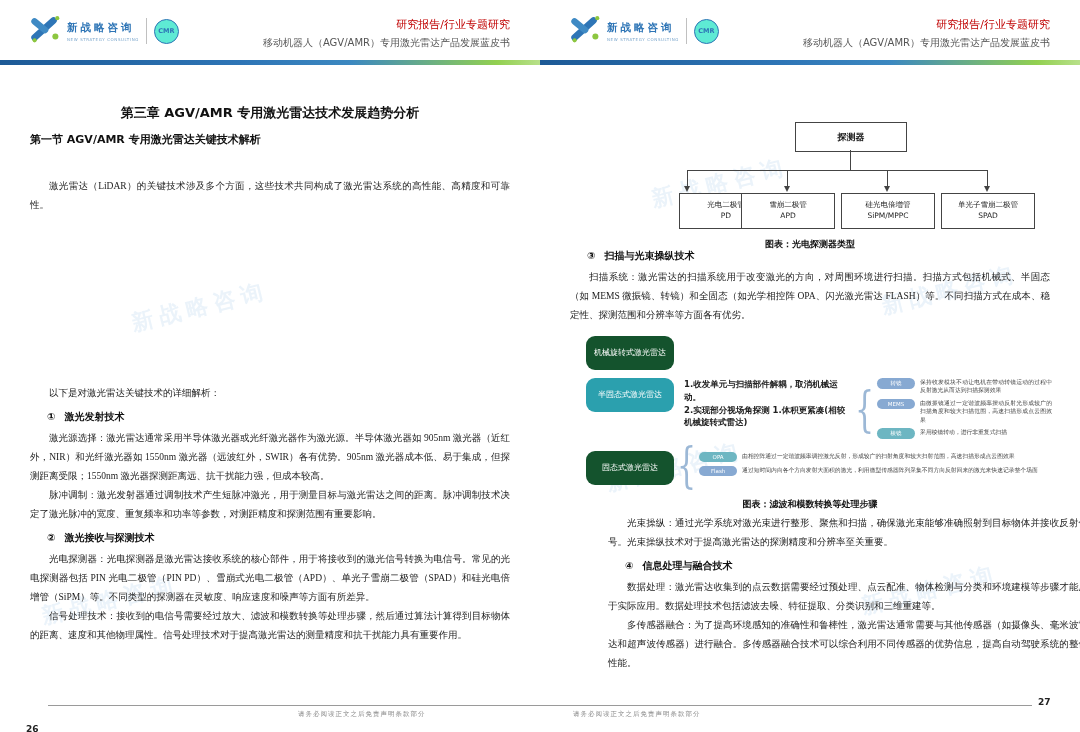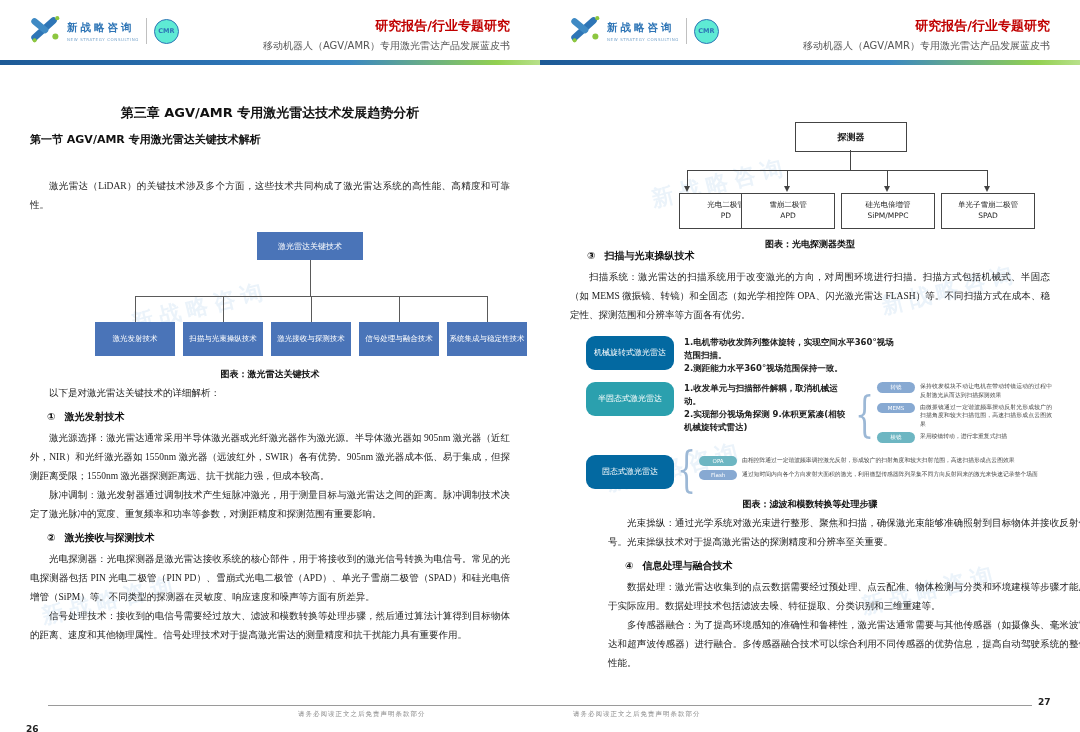--- a/index.html
+++ b/index.html
@@ -13,21 +13,21 @@
 
   
   .hdr-logo{position:absolute;top:14px;left:28px;display:flex;align-items:center;}
   .logo-txt{margin-left:5px;}
   .logo-name{font-size:10.5px;font-weight:bold;color:#2e75b6;letter-spacing:3px;}
   .logo-sub{font-size:4px;color:#7aa6cc;letter-spacing:0.6px;margin-top:2px;}
   .hdr-divider{width:1px;height:26px;background:#c0c0c0;margin:0 7px;}
   .hdr-badge{width:23px;height:23px;border-radius:50%;border:1.5px solid #2e75b6;color:#2e75b6;
     font-size:6.5px;font-weight:bold;display:flex;align-items:center;justify-content:center;background:#5eead4;}
   .hdr-right{position:absolute;top:17px;right:30px;text-align:right;}
-  .hdr-type{font-size:13px;font-weight:bold;color:#c00000;}
+  .hdr-type{font-size:11px;font-weight:normal;color:#c00000;}
   .hdr-sub{font-size:10px;color:#555;margin-top:4px;}
   .hdr-bar{position:absolute;top:60px;left:0;width:540px;height:5px;
     background:linear-gradient(90deg,#1d5a96 0%,#2e75b6 45%,#3c88c0 65%,#92d050 92%,#b8e08a 100%);}
 
   
   .body-p{font-size:9.5px;line-height:19px;text-align:justify;color:#1b1b1b;margin:0;}
   .indent{text-indent:2em;font-family:Liberation Serif, serif;}
   .sec-h{font-size:10px;font-weight:bold;color:#111;margin:7px 0 5px 0;text-indent:1.7em;}
   .sec-h .num{margin-right:9px;}
   .caption{font-size:9px;font-weight:bold;text-align:center;font-family:"DejaVu Serif",serif;color:#111;}
@@ -59,21 +59,21 @@
   .d2-box{position:absolute;top:71px;width:92px;height:34px;border:1px solid #444;background:#fff;
     font-size:7.5px;line-height:1.45;display:flex;flex-direction:column;align-items:center;justify-content:center;text-align:center;}
   .d2-cap{position:absolute;top:116px;left:0;width:480px;}
 
   .sec3{position:absolute;top:249px;left:30px;width:480px;}
 
   .scan{position:absolute;top:336px;left:46px;width:466px;}
   .scan-row{display:flex;align-items:flex-start;margin-bottom:8px;}
   .scan-pill{flex:0 0 88px;min-height:34px;border-radius:9px;color:#fff;font-size:8px;line-height:1.3;
     display:flex;align-items:center;justify-content:center;text-align:center;padding:3px 4px;box-sizing:border-box;}
-  .p-blue{background:#0369a1;}
+  .p-blue{background:#14532d;}
   .p-teal{background:#2ba0ae;}
   .scan-desc{flex:0 0 168px;margin-left:10px;font-size:8.5px;font-weight:bold;color:#222;line-height:1.5;}
   .scan-desc.wide{flex-basis:210px;}
   .scan-tags{flex:1;margin-left:3px;display:flex;align-items:center;}
   .brace{font-size:30px;color:#9cb8d6;font-weight:normal;line-height:1;transform:scaleY(1.6);
     margin-right:3px;font-family:"DejaVu Serif",serif;}
   .tags-col{flex:1;}
   .tag-row{display:flex;align-items:flex-start;margin-bottom:4px;}
   .tag-pill{flex:0 0 38px;border-radius:7px;color:#fff;font-size:5.5px;text-align:center;padding:2px 0;margin-right:5px;}
   .t-blue{background:#87a9d2;}
@@ -127,36 +127,20 @@
   <div class="hdr-right">
     <div class="hdr-type">研究报告/行业专题研究</div>
     <div class="hdr-sub">移动机器人（AGV/AMR）专用激光雷达产品发展蓝皮书</div>
   </div>
   <div class="hdr-bar"></div>
 
   <div class="chapter-title">第三章 AGV/AMR 专用激光雷达技术发展趋势分析</div>
   <div class="section-title">第一节 AGV/AMR 专用激光雷达关键技术解析</div>
   <p class="body-p indent intro">激光雷达（LiDAR）的关键技术涉及多个方面，这些技术共同构成了激光雷达系统的高性能、高精度和可靠性。</p>
 
-  <div class="diag1">
-    <div class="d1-root">激光雷达关键技术</div>
-    <div class="d1-line" style="left:280px;top:30px;width:1px;height:36px;"></div>
-    <div class="d1-line" style="left:105px;top:66px;width:352px;height:1px;"></div>
-    <div class="d1-line" style="left:105px;top:66px;width:1px;height:26px;"></div>
-    <div class="d1-line" style="left:193px;top:66px;width:1px;height:26px;"></div>
-    <div class="d1-line" style="left:281px;top:66px;width:1px;height:26px;"></div>
-    <div class="d1-line" style="left:369px;top:66px;width:1px;height:26px;"></div>
-    <div class="d1-line" style="left:457px;top:66px;width:1px;height:26px;"></div>
-    <div class="d1-box" style="left:65px;">激光发射技术</div>
-    <div class="d1-box" style="left:153px;">扫描与光束操纵技术</div>
-    <div class="d1-box" style="left:241px;">激光接收与探测技术</div>
-    <div class="d1-box" style="left:329px;">信号处理与融合技术</div>
-    <div class="d1-box" style="left:417px;">系统集成与稳定性技术</div>
-    <div class="caption d1-cap">图表：激光雷达关键技术</div>
-  </div>
 
   <div class="text1">
     <p class="body-p indent">以下是对激光雷达关键技术的详细解析：</p>
     <div class="sec-h">
       <span class="num">①</span><span>激光发射技术</span>
     </div>
     <p class="body-p indent">激光源选择：激光雷达通常采用半导体激光器或光纤激光器作为激光源。半导体激光器如 905nm 激光器（近红外，NIR）和光纤激光器如 1550nm 激光器（远波红外，SWIR）各有优势。905nm 激光器成本低、易于集成，但探测距离受限；1550nm 激光器探测距离远、抗干扰能力强，但成本较高。</p>
     <p class="body-p indent">脉冲调制：激光发射器通过调制技术产生短脉冲激光，用于测量目标与激光雷达之间的距离。脉冲调制技术决定了激光脉冲的宽度、重复频率和功率等参数，对测距精度和探测范围有重要影响。</p>
     <div class="sec-h">
       <span class="num">②</span><span>激光接收与探测技术</span>
@@ -226,31 +210,27 @@
     <div class="sec-h" style="margin-top:0;">
       <span class="num">③</span><span>扫描与光束操纵技术</span>
     </div>
     <p class="body-p indent">扫描系统：激光雷达的扫描系统用于改变激光的方向，对周围环境进行扫描。扫描方式包括机械式、半固态（如 MEMS 微振镜、转镜）和全固态（如光学相控阵 OPA、闪光激光雷达 FLASH）等。不同扫描方式在成本、稳定性、探测范围和分辨率等方面各有优劣。</p>
   </div>
 
   <div class="scan">
 
     <div class="scan-row">
       <div class="scan-pill p-blue">机械旋转式激光雷达</div>
-      <div class="scan-desc wide">
-        <div>1.电机带动收发阵列整体旋转，实现空间水平360°视场范围扫描。</div>
-        <div>2.测距能力水平360°视场范围保持一致。</div>
-      </div>
     </div>
 
     <div class="scan-row">
       <div class="scan-pill p-teal">半固态式激光雷达</div>
       <div class="scan-desc">
         <div>1.收发单元与扫描部件解耦，取消机械运动。</div>
-        <div>2.实现部分视场角探测 9.体积更紧凑(相较机械旋转式雷达)</div>
+        <div>2.实现部分视场角探测 1.体积更紧凑(相较机械旋转式雷达)</div>
       </div>
       <div class="scan-tags">
         <span class="brace">{</span>
         <div class="tags-col">
           <div class="tag-row">
             <span class="tag-pill t-blue">转镜</span>
             <span class="tag-desc">保持收发模块不动让电机在带动转镜运动的过程中反射激光从而达到扫描探测效果</span>
           </div>
           <div class="tag-row">
             <span class="tag-pill t-blue">MEMS</span>

